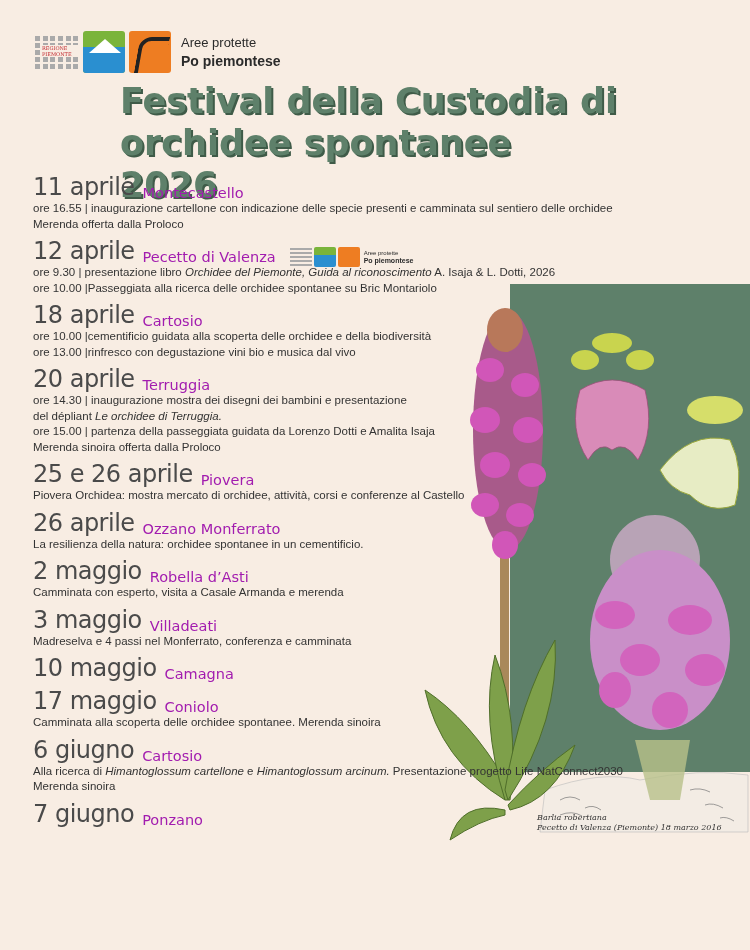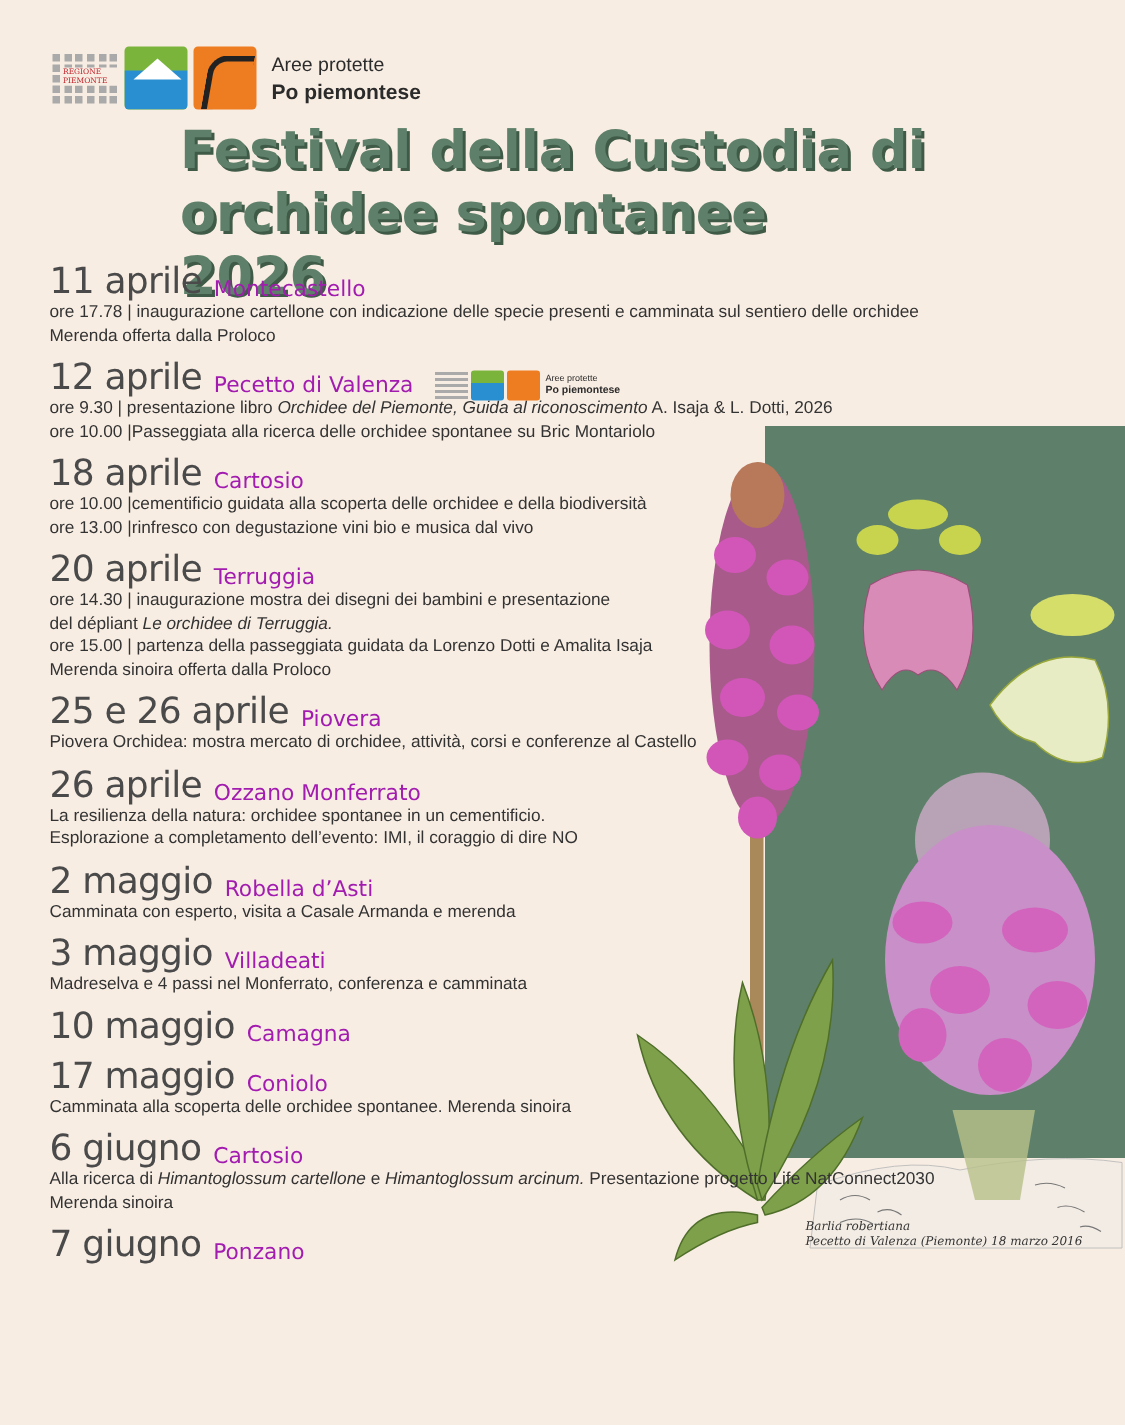--- a/index.html
+++ b/index.html
@@ -163,21 +163,21 @@
   <div>Pecetto di Valenza (Piemonte) 18 marzo 2016</div>
 </div>
 
 <div class="events">
 
   <div class="ev">
     <div class="ev-head">
         <span class="date">11 aprile</span>
         <span class="place">Montecastello</span>
       </div>
-    <div class="line">ore 17.78 | inaugurazione cartellone con indicazione delle specie presenti e camminata sul sentiero delle orchidee</div>
+    <div class="line">ore 16.55 | inaugurazione cartellone con indicazione delle specie presenti e camminata sul sentiero delle orchidee</div>
     <div class="line">Merenda offerta dalla Proloco</div>
   </div>
 
   <div class="ev">
     <div class="ev-head">
         <span class="date">12 aprile</span>
         <span class="place">Pecetto di Valenza</span>
       <span class="mini-logos">
         <span class="a"></span>
         <span class="b"></span>
@@ -216,21 +216,20 @@
       </div>
     <div class="line">Piovera Orchidea: mostra mercato di orchidee, attività, corsi e conferenze al Castello</div>
   </div>
 
   <div class="ev">
     <div class="ev-head">
         <span class="date">26 aprile</span>
         <span class="place">Ozzano Monferrato</span>
       </div>
     <div class="line">La resilienza della natura: orchidee spontanee in un cementificio.</div>
-    <div class="line">Esplorazione a completamento dell’evento: IMI, il coraggio di dire NO</div>
   </div>
 
   <div class="ev">
     <div class="ev-head">
         <span class="date">2 maggio</span>
         <span class="place">Robella d’Asti</span>
       </div>
     <div class="line">Camminata con esperto, visita a Casale Armanda e merenda</div>
   </div>
 

